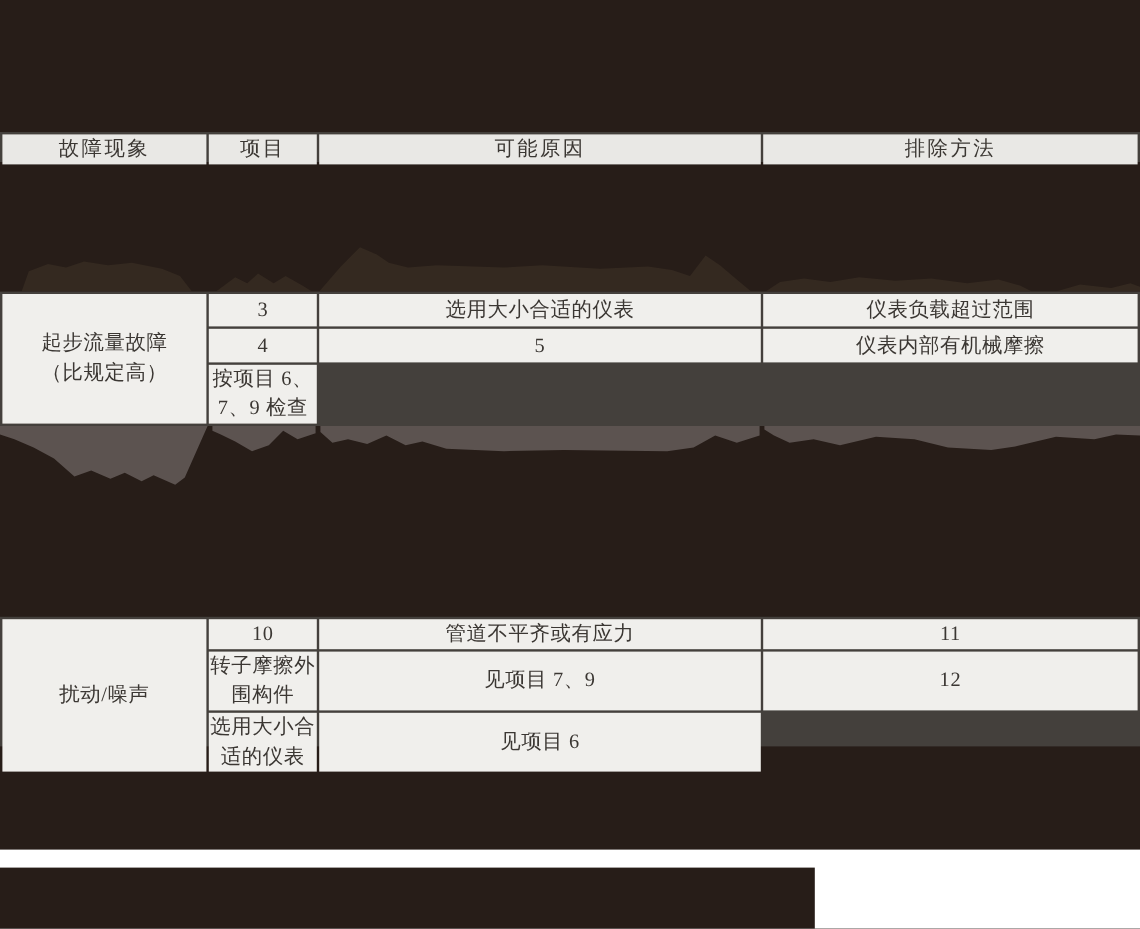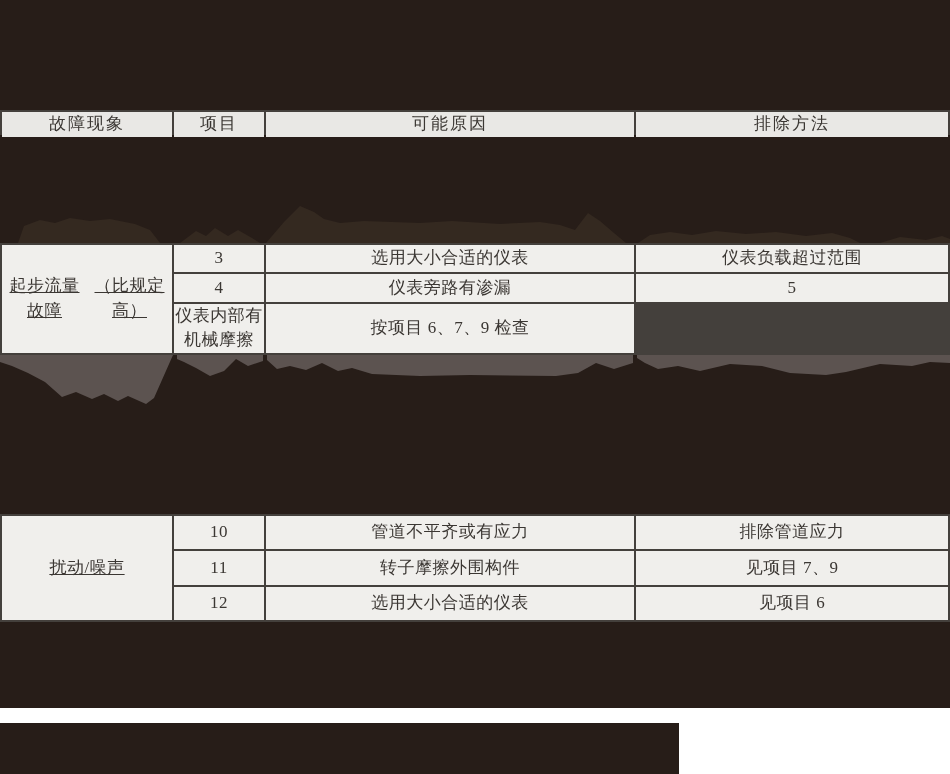--- a/index.html
+++ b/index.html
@@ -41,21 +41,21 @@
     justify-content:center;
     text-align:center;
     font-size:17px;
     line-height:1.45;
     letter-spacing:0.5px;
   }
   .thead{top:110px;height:25px;grid-template-rows:1fr;}
   .thead .cell{background:var(--header-bg);font-size:17px;letter-spacing:2px;}
   .sec1{top:243px;height:112px;grid-template-rows:1fr 1fr 1fr;}
   .sec2{top:514px;height:108px;grid-template-rows:1fr 1fr 1fr;}
-  .group-cell{grid-row:1 / span 3;flex-direction:row;text-decoration:underline;}
+  .group-cell{grid-row:1 / span 3;flex-direction:column;}
   .num-cell{font-size:18px;}
   .ghost{position:absolute;left:0;width:950px;display:block;}
   .ghost-a{top:195px;height:48px;}
   .ghost-b{top:355px;height:62px;}
   .bottom-white{
     position:absolute;left:0;top:708px;width:950px;height:66px;
     background:var(--paper-white);
   }
   .bottom-dark{
     position:absolute;left:0;top:723px;width:679px;height:51px;
@@ -86,42 +86,40 @@
 
   <div class="tbl sec1">
     <div class="cell group-cell">
       <div>起步流量故障</div>
       <div>（比规定高）</div>
     </div>
     <div class="cell num-cell">3</div>
     <div class="cell">选用大小合适的仪表</div>
     <div class="cell">仪表负载超过范围</div>
     <div class="cell num-cell">4</div>
-    <div class="cell">仪表旁路有渗漏</div>
     <div class="cell num-cell">5</div>
     <div class="cell">仪表内部有机械摩擦</div>
     <div class="cell">按项目 6、7、9 检查</div>
   </div>
 
   <svg class="ghost ghost-b" viewBox="0 355 950 62" preserveAspectRatio="none">
     <g fill="#5c5350">
       <polygon points="0,355 173,355 154,398 146,404 128,396 118,401 104,394 92,399 76,392 62,397 45,382 28,373 12,366 0,362"></polygon>
       <polygon points="177,355 263,355 263,361 248,366 236,359 224,371 210,376 196,368 184,362 177,359"></polygon>
       <polygon points="267,355 633,355 633,363 614,369 596,363 578,373 556,376 470,375 420,376 372,374 352,368 338,371 322,363 306,370 290,366 277,369 267,360"></polygon>
       <polygon points="637,355 950,355 950,363 930,362 912,366 880,364 846,372 826,375 790,373 762,366 730,364 700,371 678,366 658,369 645,363 637,358"></polygon>
     </g>
   </svg>
 
   <div class="tbl sec2">
     <div class="cell group-cell">
       <div>扰动/噪声</div>
     </div>
     <div class="cell num-cell">10</div>
     <div class="cell">管道不平齐或有应力</div>
-    <div class="cell">排除管道应力</div>
     <div class="cell num-cell">11</div>
     <div class="cell">转子摩擦外围构件</div>
     <div class="cell">见项目 7、9</div>
     <div class="cell num-cell">12</div>
     <div class="cell">选用大小合适的仪表</div>
     <div class="cell">见项目 6</div>
   </div>
 
   <div class="bottom-white"></div>
   <div class="bottom-dark"></div>

